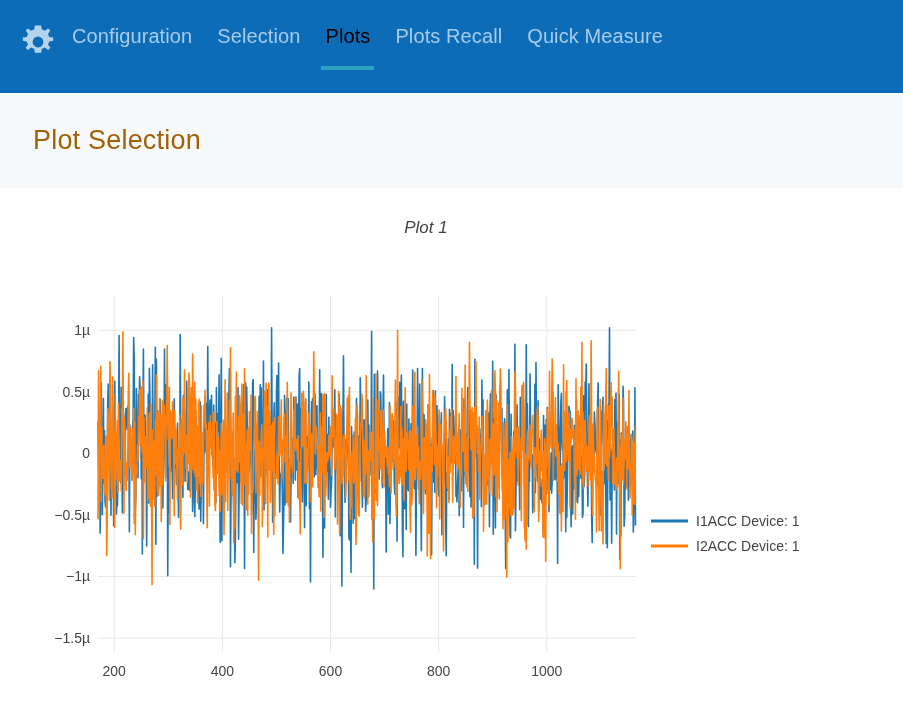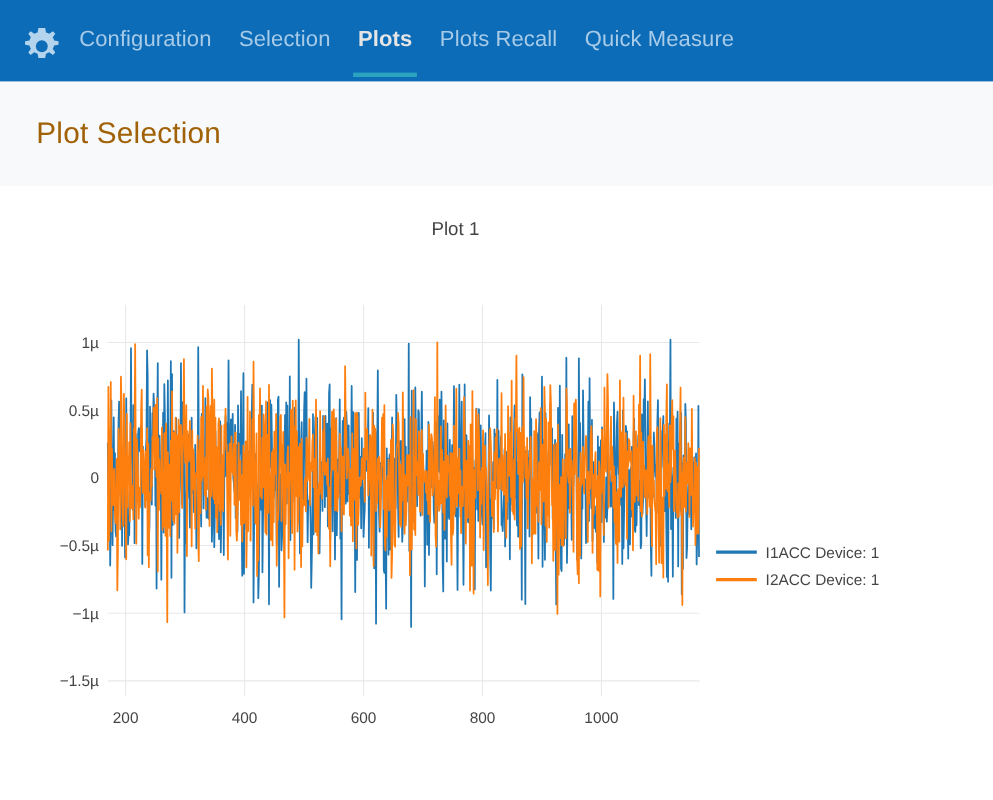--- a/index.html
+++ b/index.html
@@ -11,21 +11,21 @@
     height: 727px;
     background: #ffffff;
     font-family: "Liberation Sans", sans-serif;
     overflow: hidden;
   }
 
   
   #navbar {
     position: relative;
     width: 903px;
-    height: 74px;
+    height: 93px;
     background: #0c6cb8;
     display: flex;
     align-items: flex-start;
     padding-left: 18px;
     padding-top: 24px;
     text-align: center;
   }
   #gear-icon-wrap {
     width: 40px;
     height: 40px;
@@ -49,22 +49,22 @@
     line-height: 24px;
     font-weight: 400;
     padding: 0 0 22px 0;
     margin-right: 25px;
     white-space: nowrap;
     cursor: pointer;
     letter-spacing: 0.1px;
   }
   .nav-item:last-child { margin-right: 0; }
   .nav-item.active {
-    color: #e5e5e5;
-    font-weight: 700;
+    color: #000000;
+    font-weight: 400;
   }
   .nav-item.active::after {
     content: "";
     position: absolute;
     left: -4px;
     right: -4px;
     bottom: 0;
     height: 4px;
     background: #2aa3bf;
   }
@@ -88,26 +88,27 @@
   
   #plot-region {
     position: relative;
     width: 903px;
     height: 539px;
     background: #ffffff;
   }
   #plot-title {
     position: absolute;
     top: 30px;
-    left: 4px;
+    left: 16px;
     width: 820px;
     text-align: center;
     font-size: 17px;
     color: #444444;
     font-weight: 400;
+    font-style: italic;
   }
 
   
   #chart-svg {
     position: absolute;
     top: 0;
     left: 0;
     width: 903px;
     height: 539px;
   }

